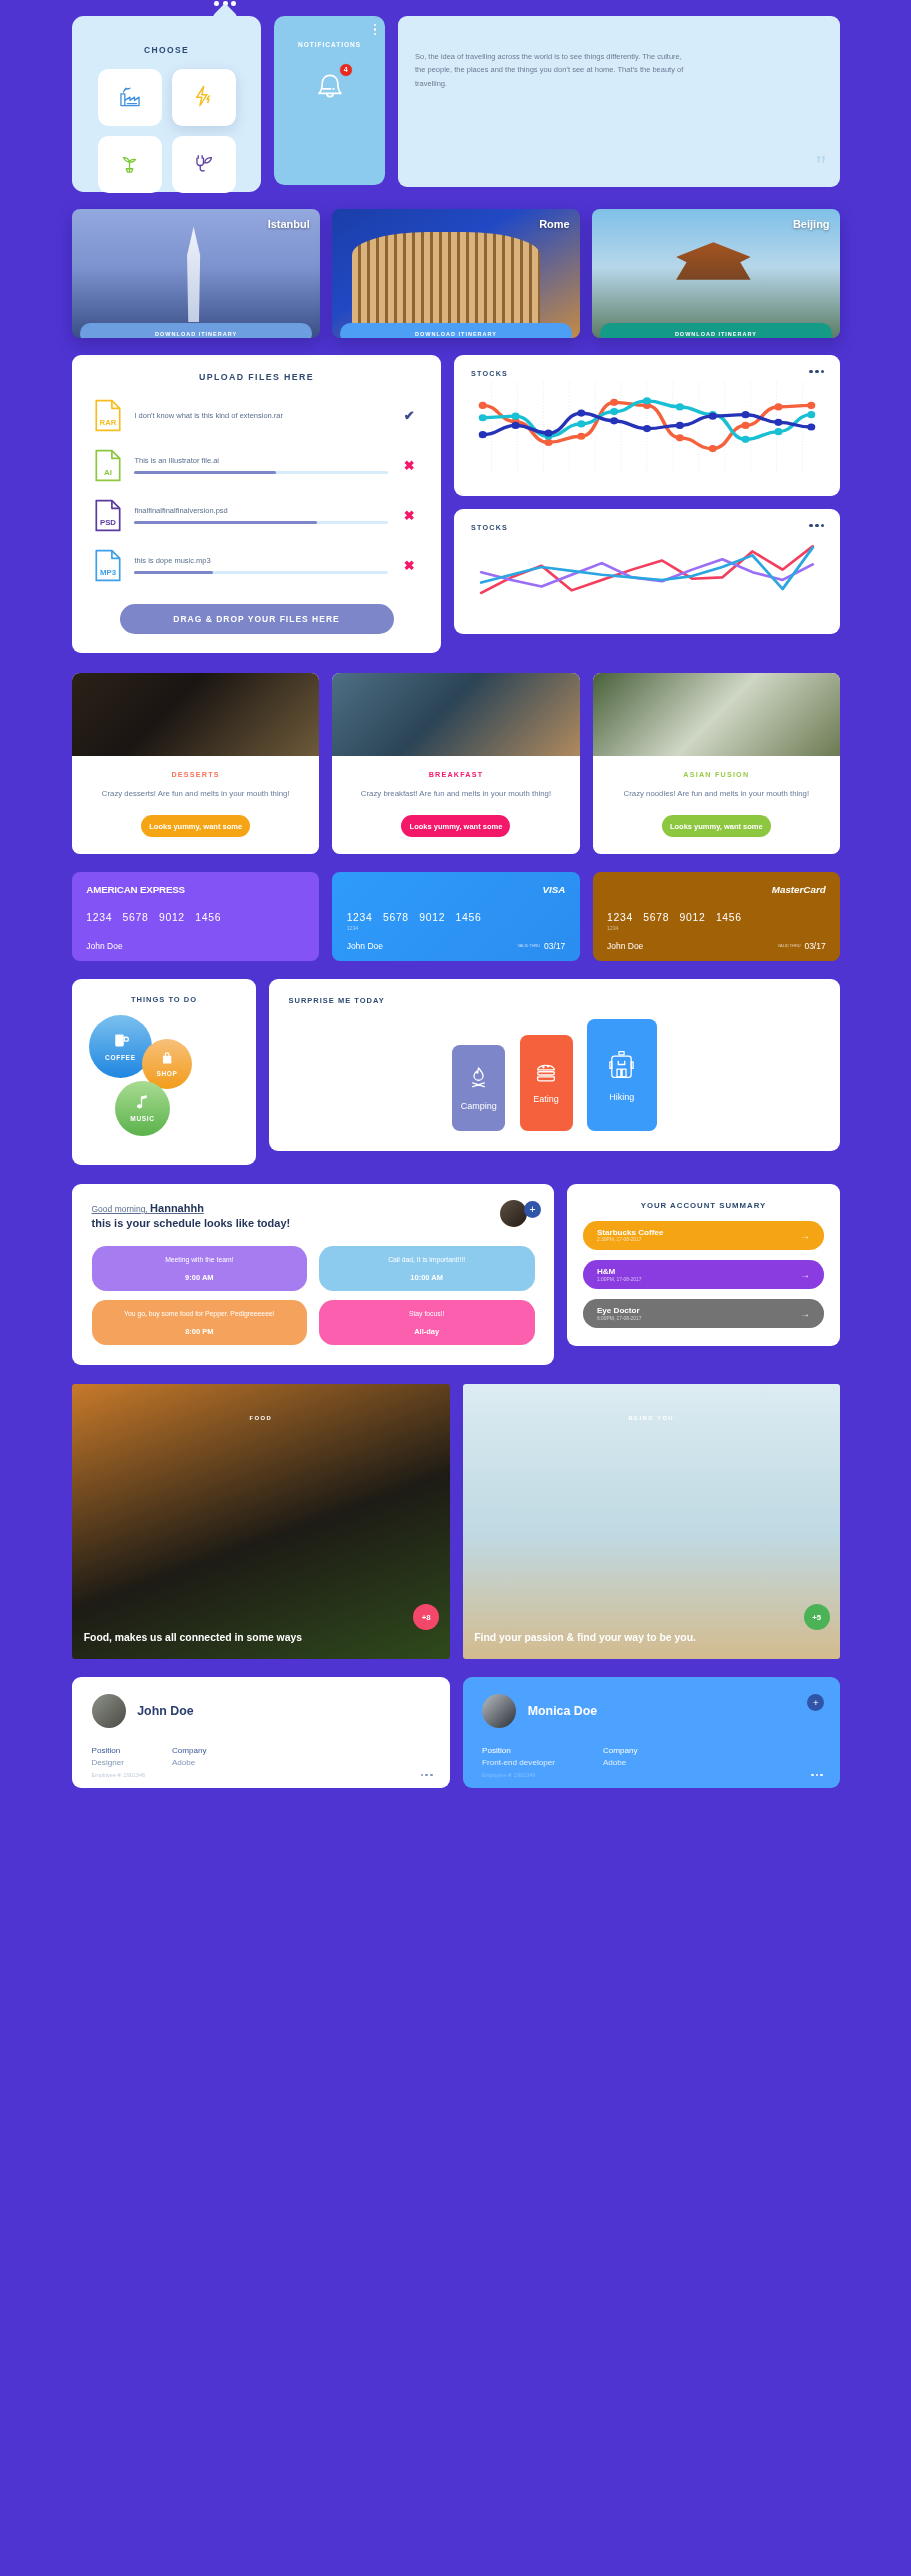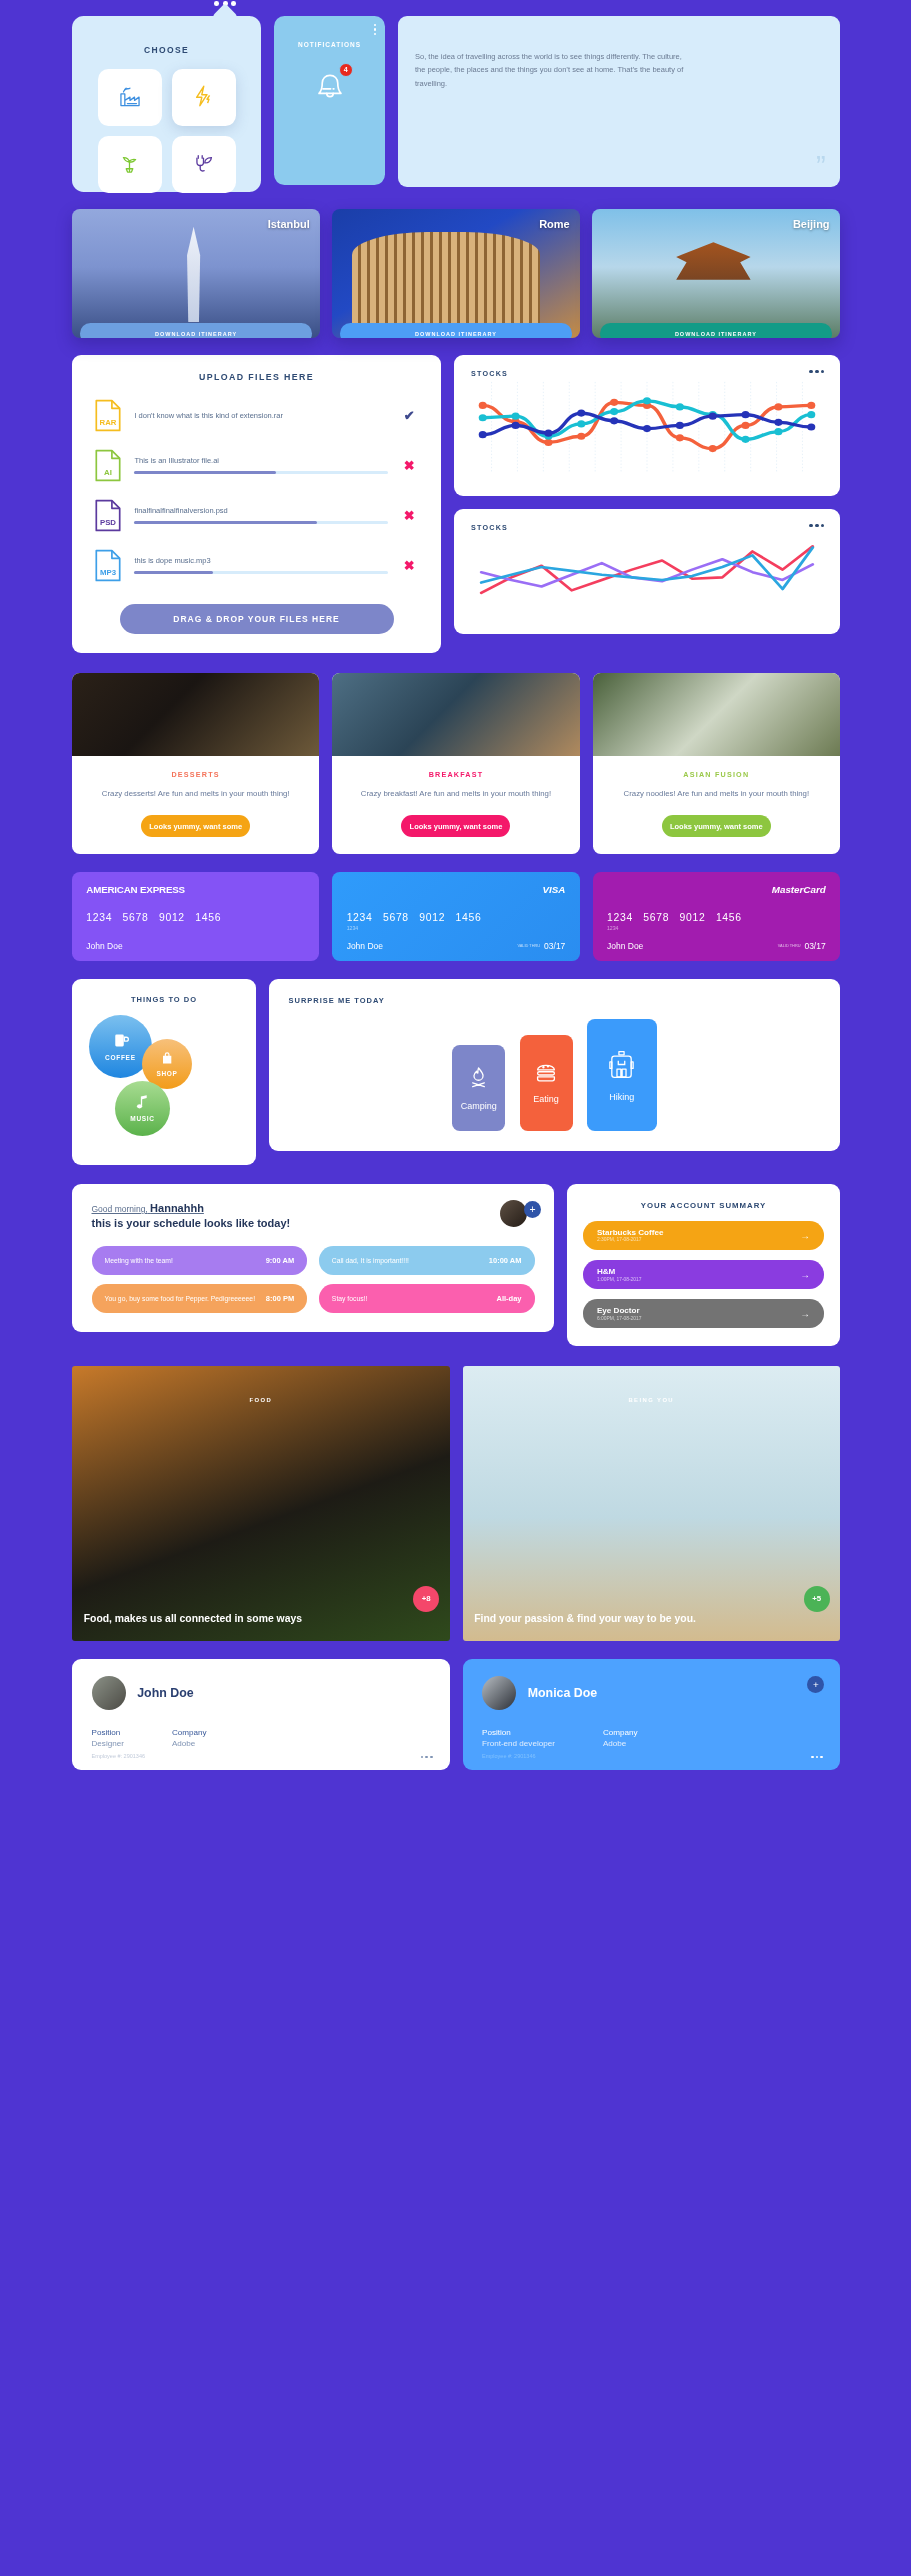--- a/index.html
+++ b/index.html
@@ -143,21 +143,21 @@
   .food-btn {
     margin: 14.3px auto 0; height: 22px; border-radius: 11.7px; color: #fff; font-size: 7.5px; font-weight: bold;
     display: flex; align-items: center; justify-content: center; width: 109px;
   }
 
   
   .row5 { display: flex; gap: 13px; margin-top: 18px; }
   .cc { flex: 1; height: 89px; border-radius: 7.8px; padding: 11.7px 14.3px; position: relative; color: #fff; }
   .cc.amex { background: #8453f5; }
   .cc.visa { background: linear-gradient(135deg,#2f9bfb,#2a8df0); }
-  .cc.mc   { background: #a21caf; }
+  .cc.mc   { background: #a16207; }
   .cc-brand { font-size: 9.8px; font-weight: bold; font-style: italic; }
   .cc.amex .cc-brand { font-style: normal; text-align: left; letter-spacing: -0.2px; }
   .cc.visa .cc-brand, .cc.mc .cc-brand { text-align: right; }
   .cc-num { margin-top: 17px; font-size: 10.4px; letter-spacing: 0.7px; display: flex; gap: 10.4px; }
   .cc-sub { font-size: 5.2px; opacity: .55; margin-top: 2px; }
   .cc-bottom { position: absolute; left: 14.3px; right: 14.3px; bottom: 10.4px; display: flex; align-items: flex-end; justify-content: space-between; }
   .cc-name { font-size: 8.5px; }
   .cc-exp { display: flex; align-items: center; gap: 3.9px; font-size: 8.5px; }
   .cc-exp small { font-size: 3.9px; line-height: 1.1; opacity: .7; display: block; }
 
@@ -186,21 +186,21 @@
   .sched-card { width: 482px; background: #fff; border-radius: 9px; padding: 18px 19.5px 19.5px; position: relative; }
   .sched-hi { color: #5b6e8d; font-size: 8.5px; text-decoration: underline; }
   .sched-hi b { color: #24365a; font-size: 11px; }
   .sched-sub { color: #24365a; font-size: 11px; font-weight: bold; margin-top: 2.6px; }
   .sched-ava { position: absolute; right: 27px; top: 15.6px; width: 27px; height: 27px; border-radius: 50%;
                background: linear-gradient(135deg,#5e5044,#241c16); }
   .plus-btn { position: absolute; right: 13px; top: 17px; width: 17px; height: 17px; border-radius: 50%;
               background: #2f54a8; color: #fff; font-size: 10.4px; display: flex; align-items: center; justify-content: center; }
   .sched-grid { display: grid; grid-template-columns: 1fr 1fr; gap: 9px 11.7px; margin-top: 17px; }
   .chip { border-radius: 14.3px; padding: 9px 13px; color: #fff; display: flex; align-items: center;
-          justify-content: space-between; gap: 9px; min-height: 29px; }
+          justify-content: space-between; gap: 9px; min-height: 29px; flex-direction: column; }
   .chip .lbl { font-size: 6.8px; line-height: 1.35; }
   .chip .tm { font-size: 7.5px; font-weight: bold; white-space: nowrap; }
   .chip.c0 { background: #a77cf0; }
   .chip.c1 { background: #8ccbee; }
   .chip.c2 { background: #f5a35c; }
   .chip.c3 { background: #fb5fae; }
 
   .acct-card { flex: 1; background: #fff; border-radius: 9px; padding: 17px 15.6px 18px; }
   .acct-title { text-align: center; color: #2e4a73; font-size: 7.8px; font-weight: bold; letter-spacing: 1px; }
   .acct-item { margin-top: 10.4px; border-radius: 14.3px; height: 29px; padding: 0 14.3px; color: #fff;

